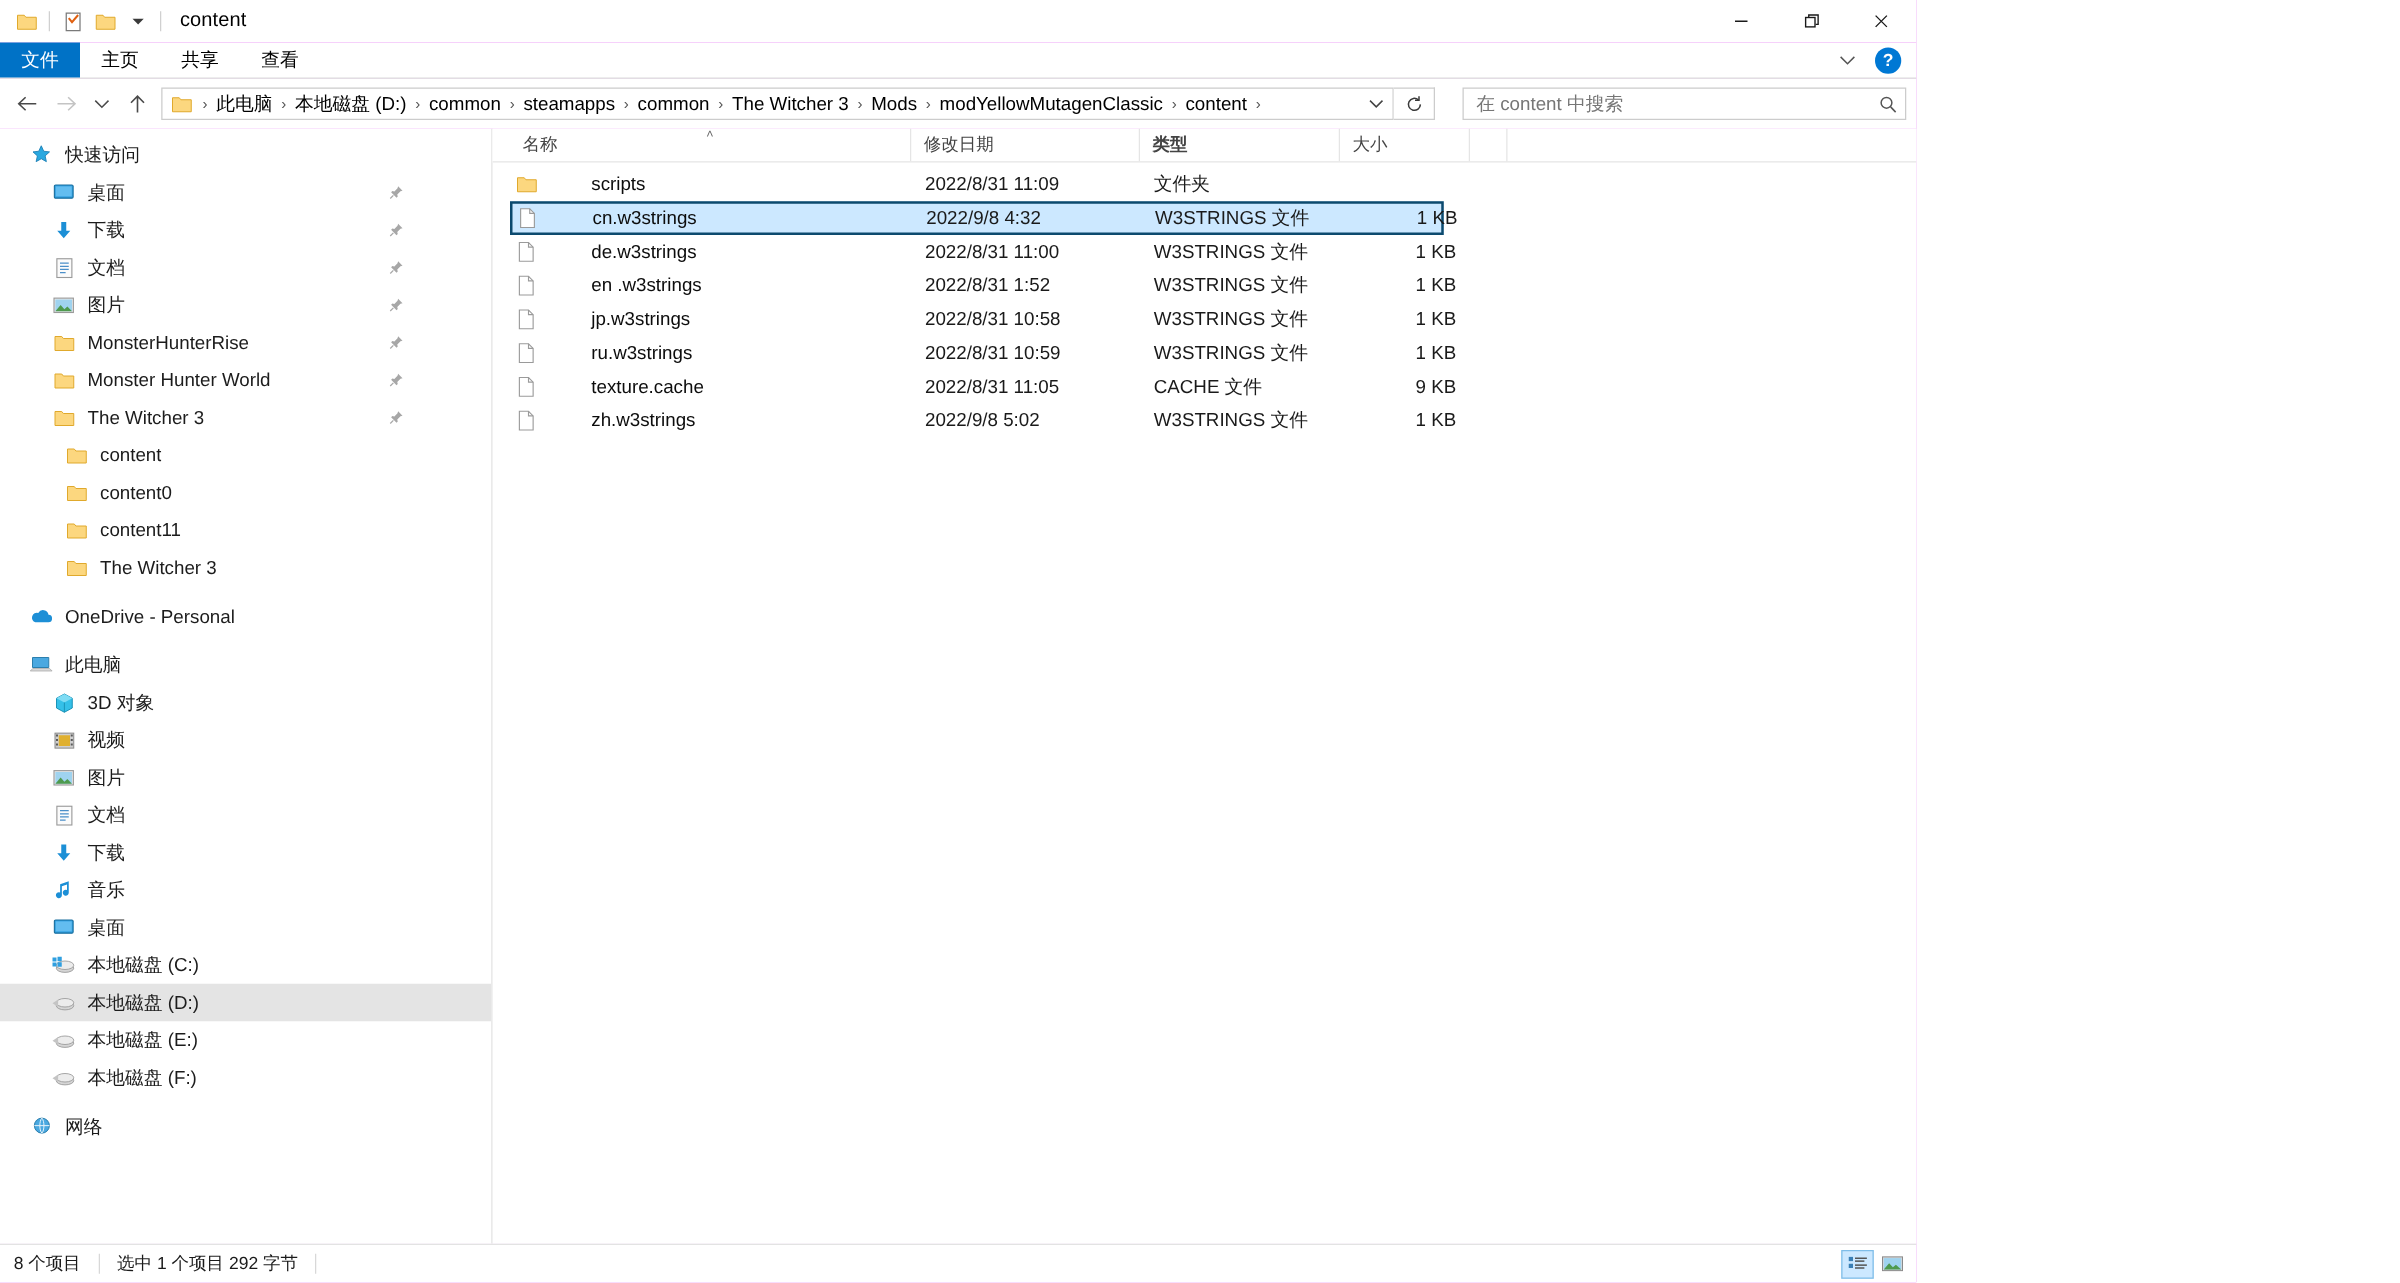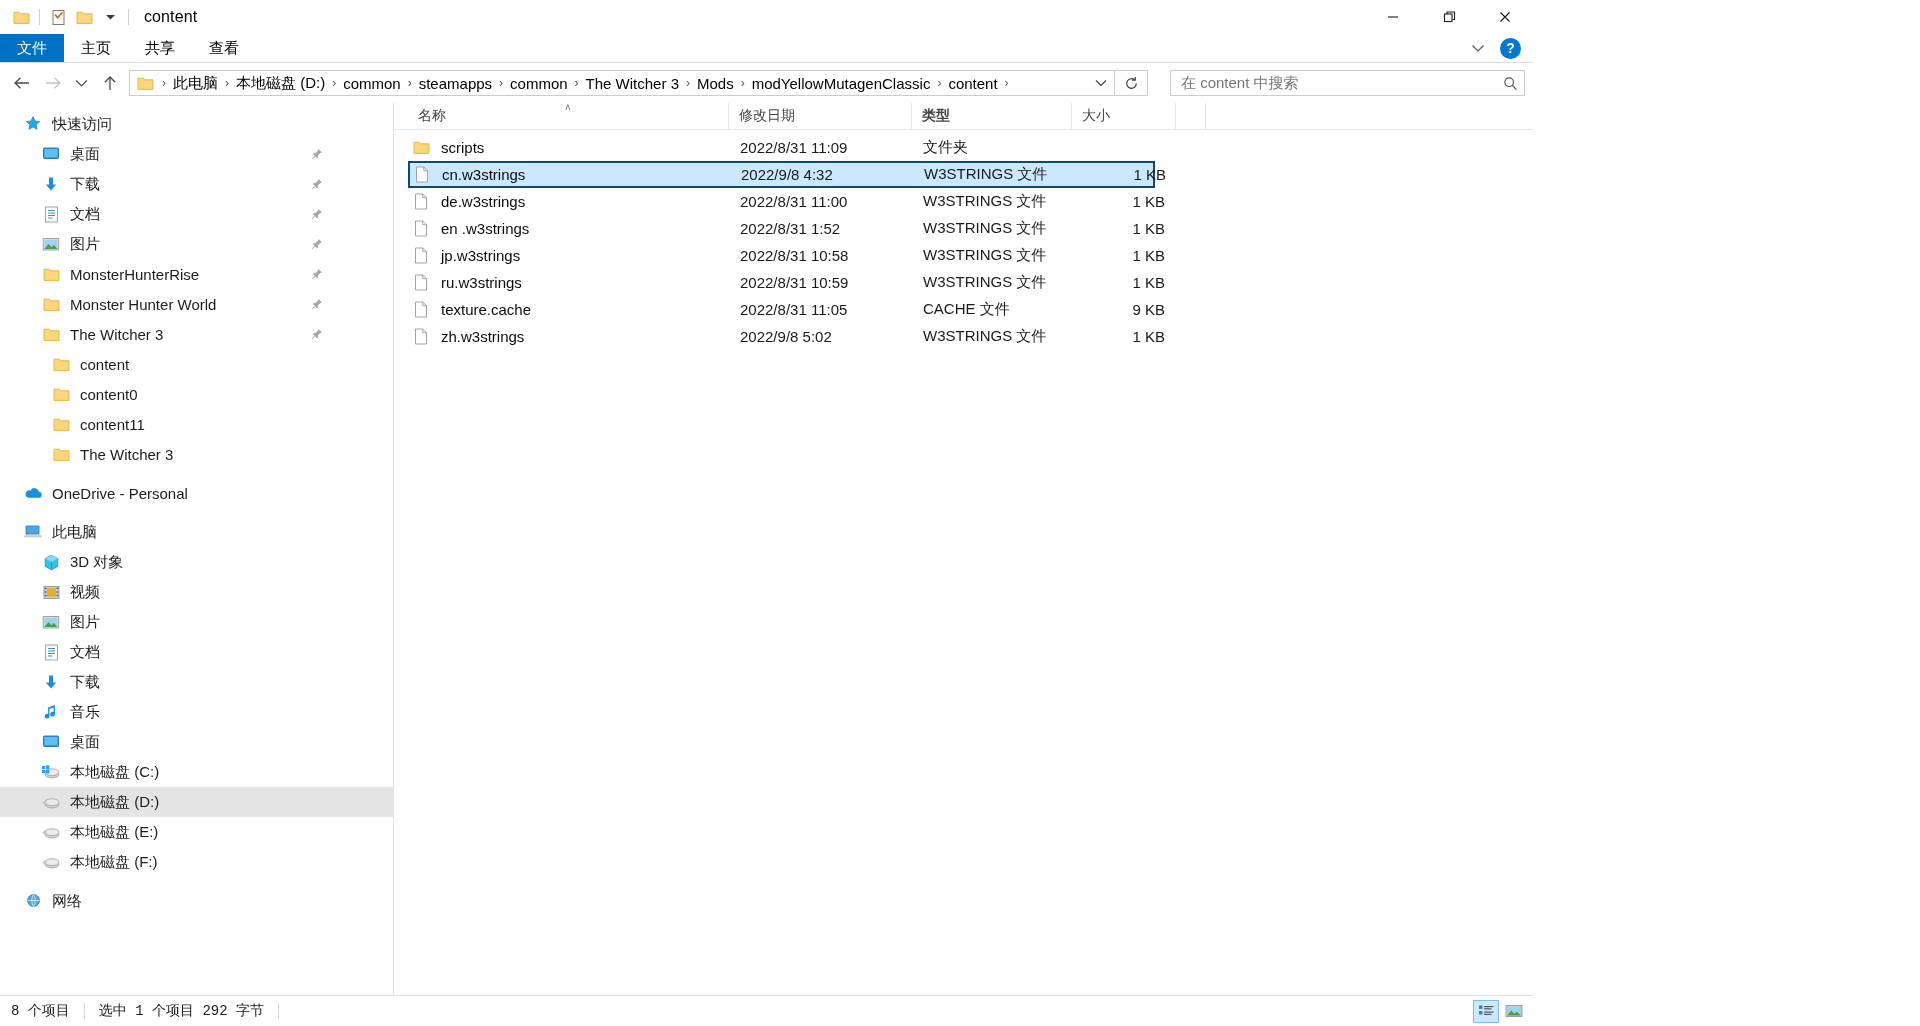--- a/index.html
+++ b/index.html
@@ -207,42 +207,41 @@
     width: 747px;
     border: 1px solid transparent;
   }
   .row.selected {
     background: #cce8ff;
     border: 2px solid #0c4a6e;
   }
   .cell-name {
     width: 321px; flex: 0 0 321px;
     display: flex; align-items: center; padding-left: 0px;
-    overflow: hidden; white-space: nowrap;
+    overflow: hidden; white-space: nowrap; gap: 32px;
   }
   .cell-name .fico {
     width: 22px; flex: 0 0 22px; margin-right: 9px; margin-left: 1px;
     display: flex; align-items: center; justify-content: center;
   }
   .cell-date { width: 183px; flex: 0 0 183px; padding-left: 10px; color: #1a1a1a; }
   .cell-type { width: 160px; flex: 0 0 160px; padding-left: 10px; color: #1a1a1a; }
   .cell-size {
     width: 104px; flex: 0 0 104px; padding-right: 12px;
     text-align: right; color: #1a1a1a;
   }
 
   
   .statusbar {
     height: 31px; flex: 0 0 31px;
     border-top: 1px solid #e3e3e3;
     display: flex; align-items: center;
     background: #ffffff;
     padding-left: 11px;
     position: relative;
-    font-family: Liberation Mono, monospace;
   }
   .status-seg {
     font-size: 14px; color: #1a1a1a;
     padding-right: 14px;
     display: flex; align-items: center;
   }
   .status-div { width: 1px; height: 16px; background: #d8d8d8; margin-right: 14px; }
   .viewtoggles {
     position: absolute; right: 6px; top: 0; bottom: 0;
     display: flex; align-items: center; gap: 2px;

